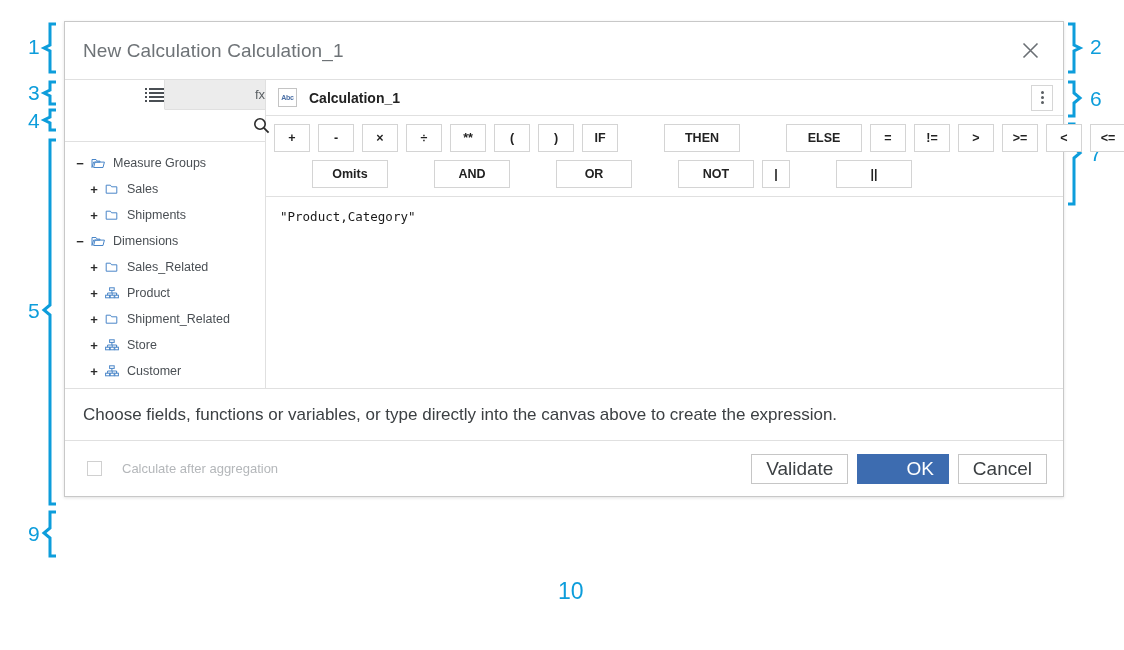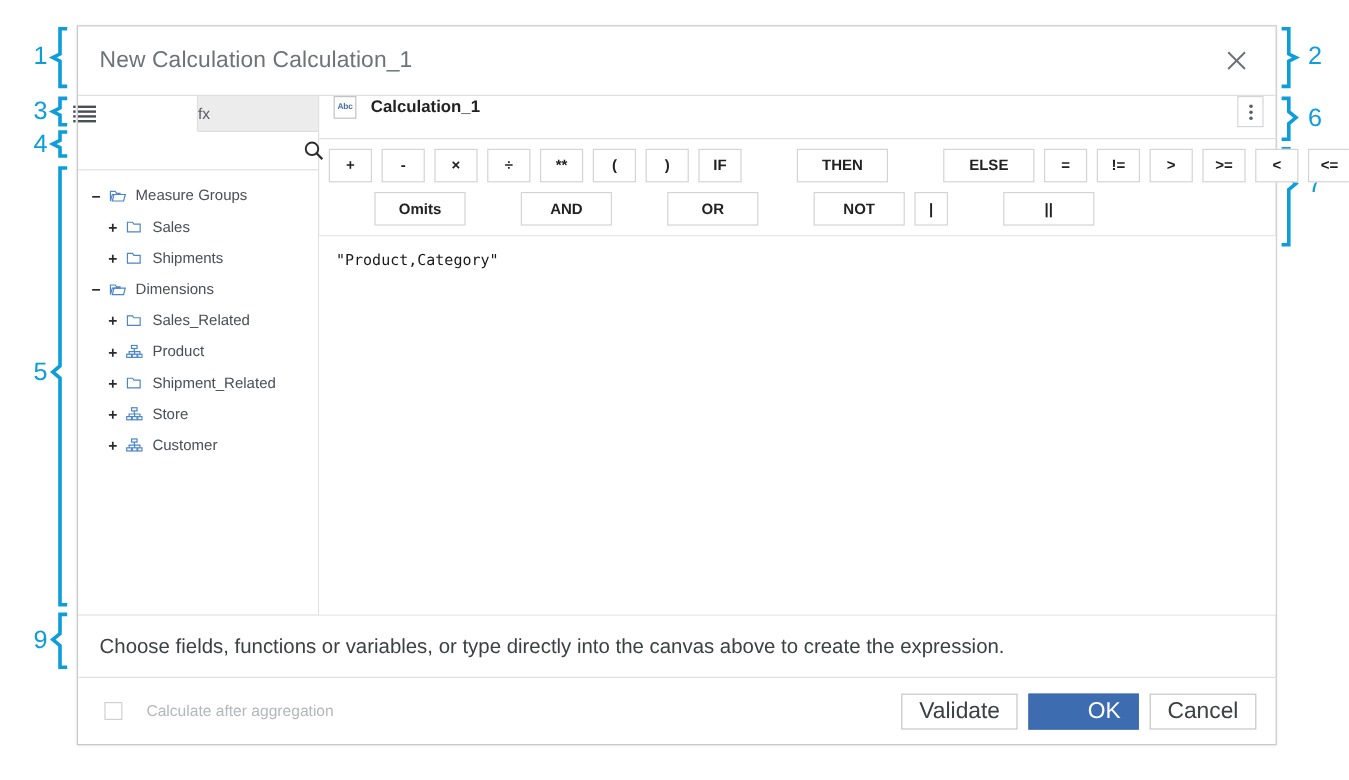--- a/index.html
+++ b/index.html
@@ -9,21 +9,21 @@
     background: #ffffff;
     font-family: "Liberation Sans", sans-serif;
     overflow: hidden;
   }
   #root { position: relative; width: 1124px; height: 650px; }
 
   
   .dialog {
     position: absolute;
     left: 64px; top: 21px;
-    width: 1000px; height: 600px;
+    width: 1000px; height: 476px;
     background: #fff;
     border: 1px solid #c8c8c8;
     box-shadow: 0 1px 3px rgba(0,0,0,.12);
     display: flex; flex-direction: column;
   }
 
   
   .titlebar {
     height: 58px; flex: 0 0 58px;
     display: flex; align-items: center;
@@ -46,21 +46,21 @@
 
   
   .left {
     width: 201px; flex: 0 0 201px;
     border-right: 1px solid #e0e0e0;
     display: flex; flex-direction: column; min-height: 0;
   }
   .mode-tabs { display: flex; height: 30px; flex: 0 0 30px; }
   .mode-tab {
     flex: 1 1 50%;
-    display: flex; align-items: center; justify-content: flex-start;
+    display: flex; align-items: center; justify-content: flex-end;
     border-bottom: 1px solid #e0e0e0;
     cursor: pointer; font-size: 13px; color: #5a5f63;
   }
   .mode-tab.active { background: #fff; border-bottom: 1px solid #fff; }
   .mode-tab.inactive { background: #ececec; color: #5a5f63; }
   .mode-tab:first-child { border-right: 1px solid #e0e0e0; }
   .list-icon { display:flex; flex-direction:column; gap:2px; }
   .list-icon i {
     display:block; width:15px; height:2px; background:#4a4f54;
     position: relative;
@@ -110,21 +110,21 @@
     line-height: 1; margin-right: 4px;
   }
   .node-icon { width:16px; flex:0 0 16px; margin-right:6px; display:flex; align-items:center; }
   .node-label { color:#4a4f54; }
 
   
   .right { flex: 1 1 auto; display: flex; flex-direction: column; min-width: 0; }
 
   .calc-header {
     height: 36px; flex: 0 0 36px;
-    display: flex; 
+    display: flex; align-items: center;
     padding: 0 10px 0 12px;
     border-bottom: 1px solid #e0e0e0;
   }
   .abc-badge {
     width: 19px; height: 19px; flex:0 0 19px;
     border: 1px solid #c4c4c4; background:#fff;
     display:flex; align-items:center; justify-content:center;
     font-size: 7px; color:#4a6fa5; font-weight:bold; letter-spacing:-0.2px;
     margin-right: 12px;
   }

